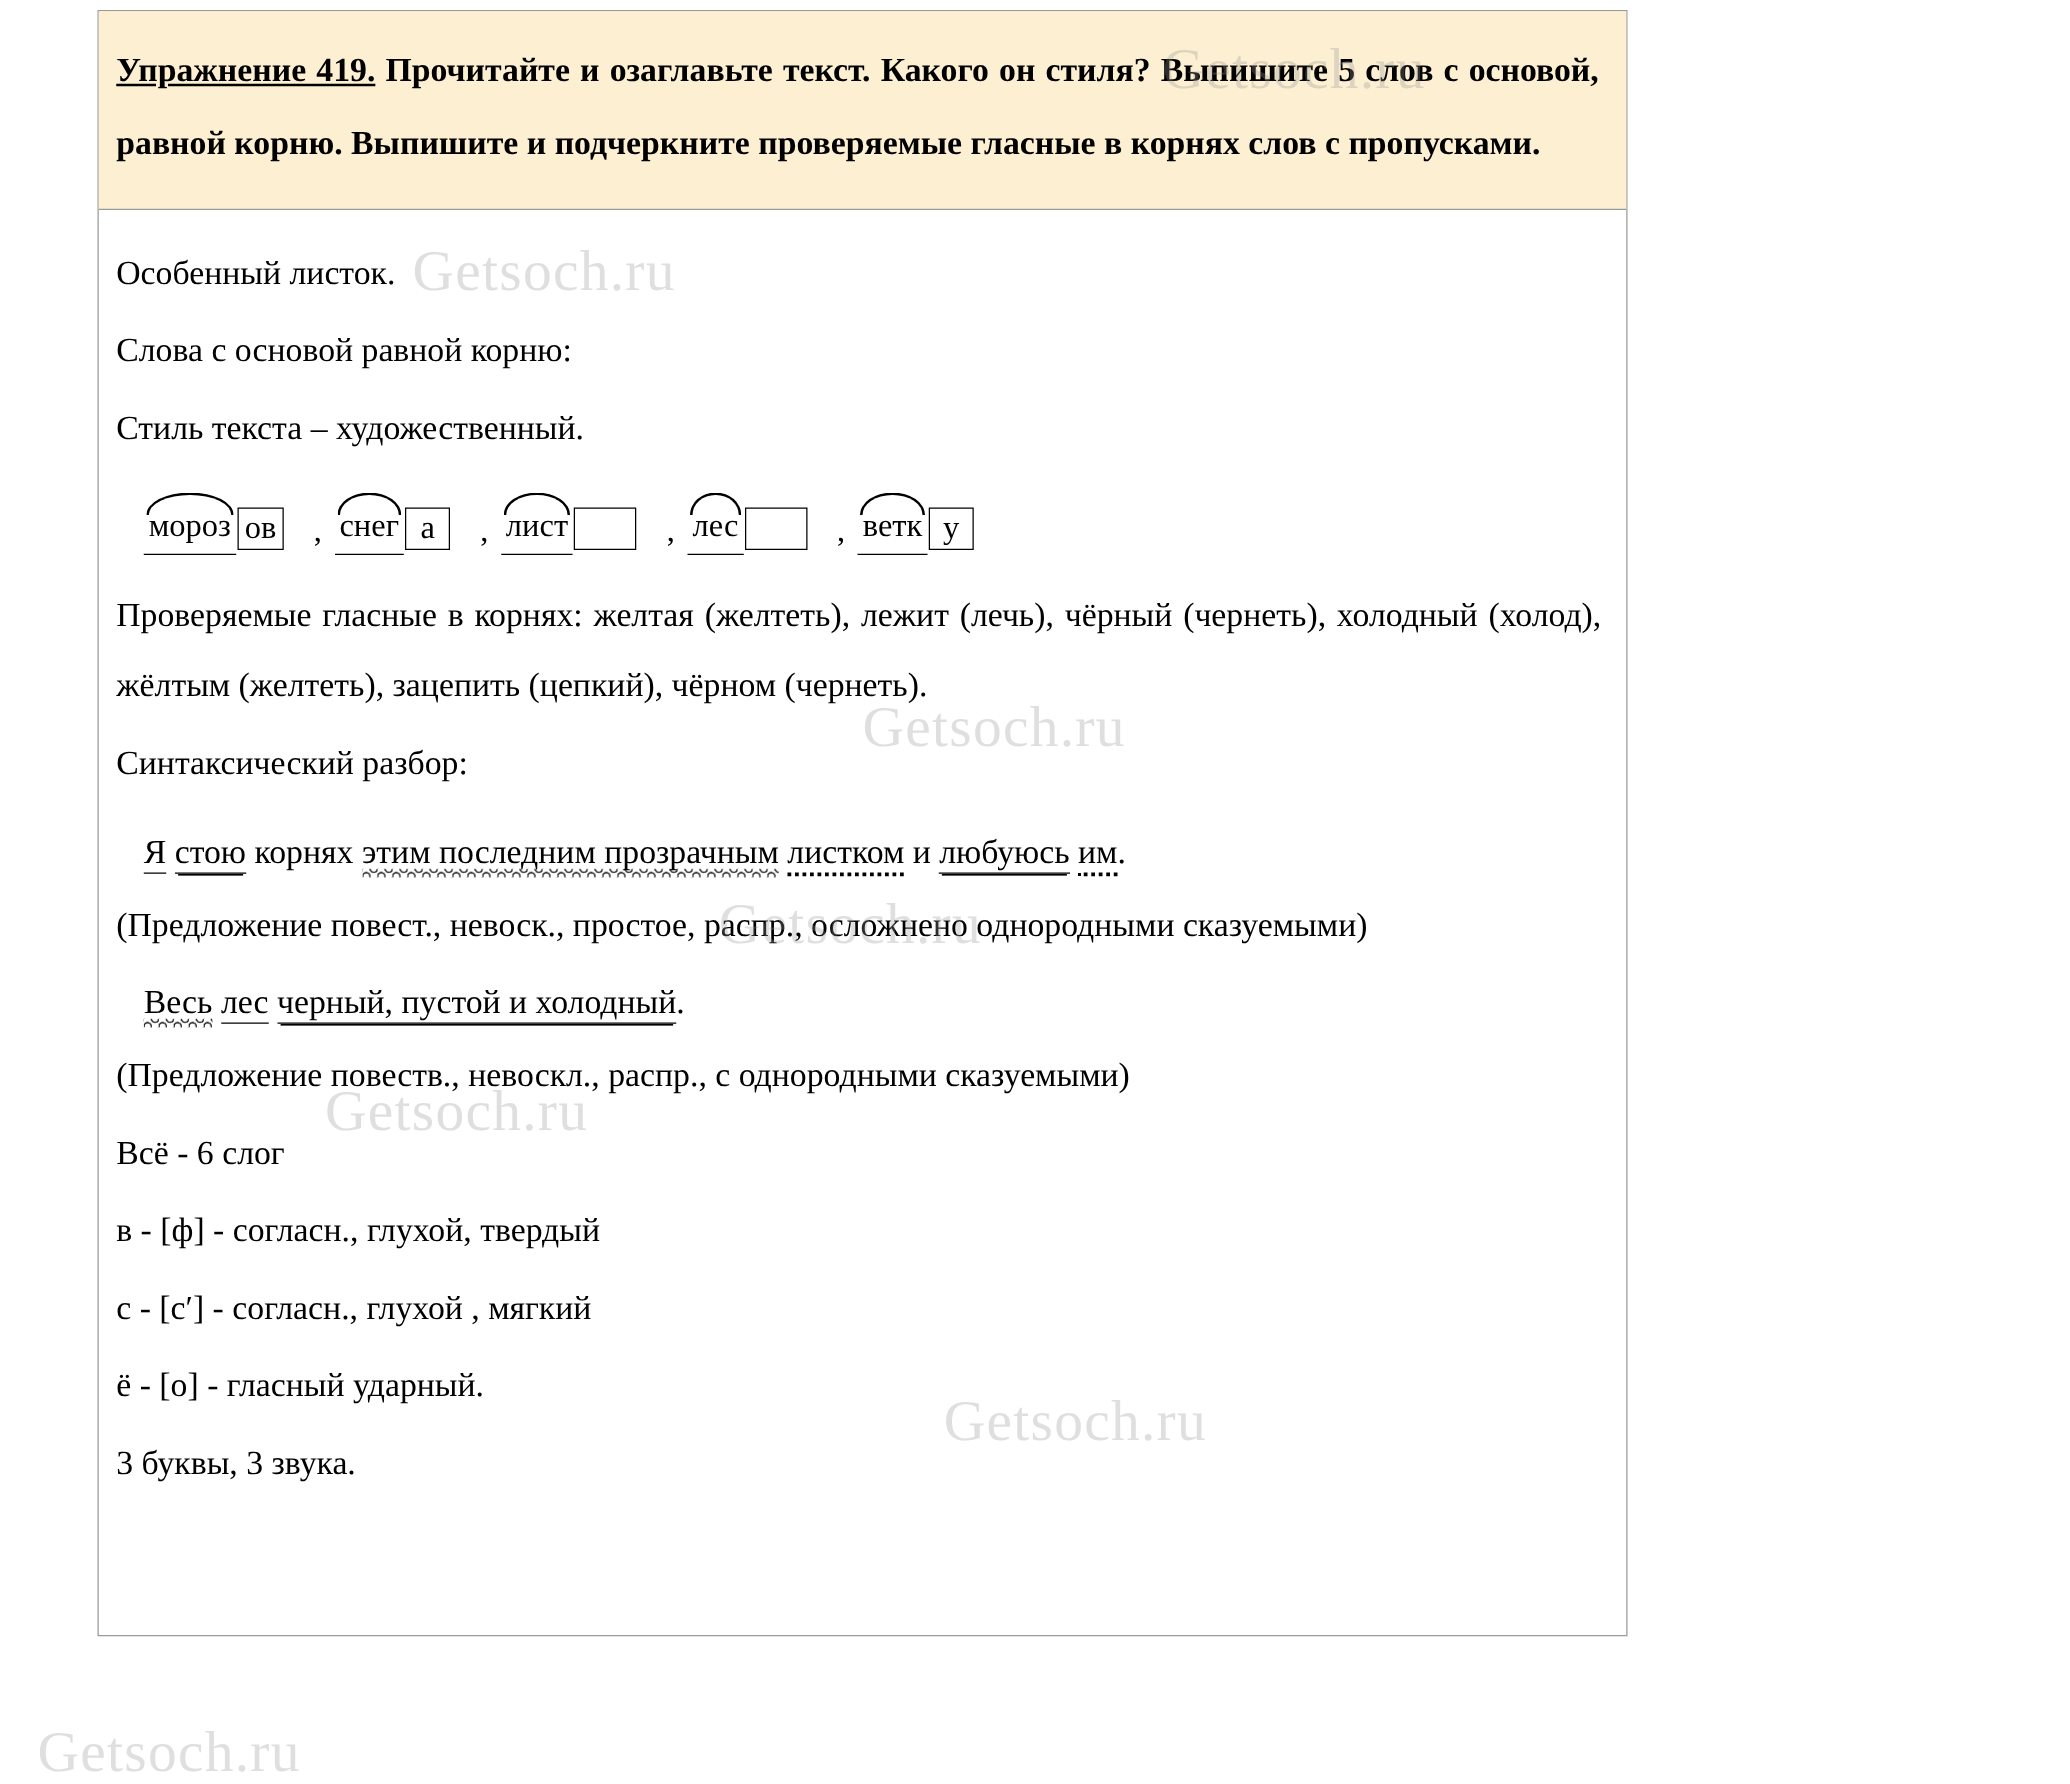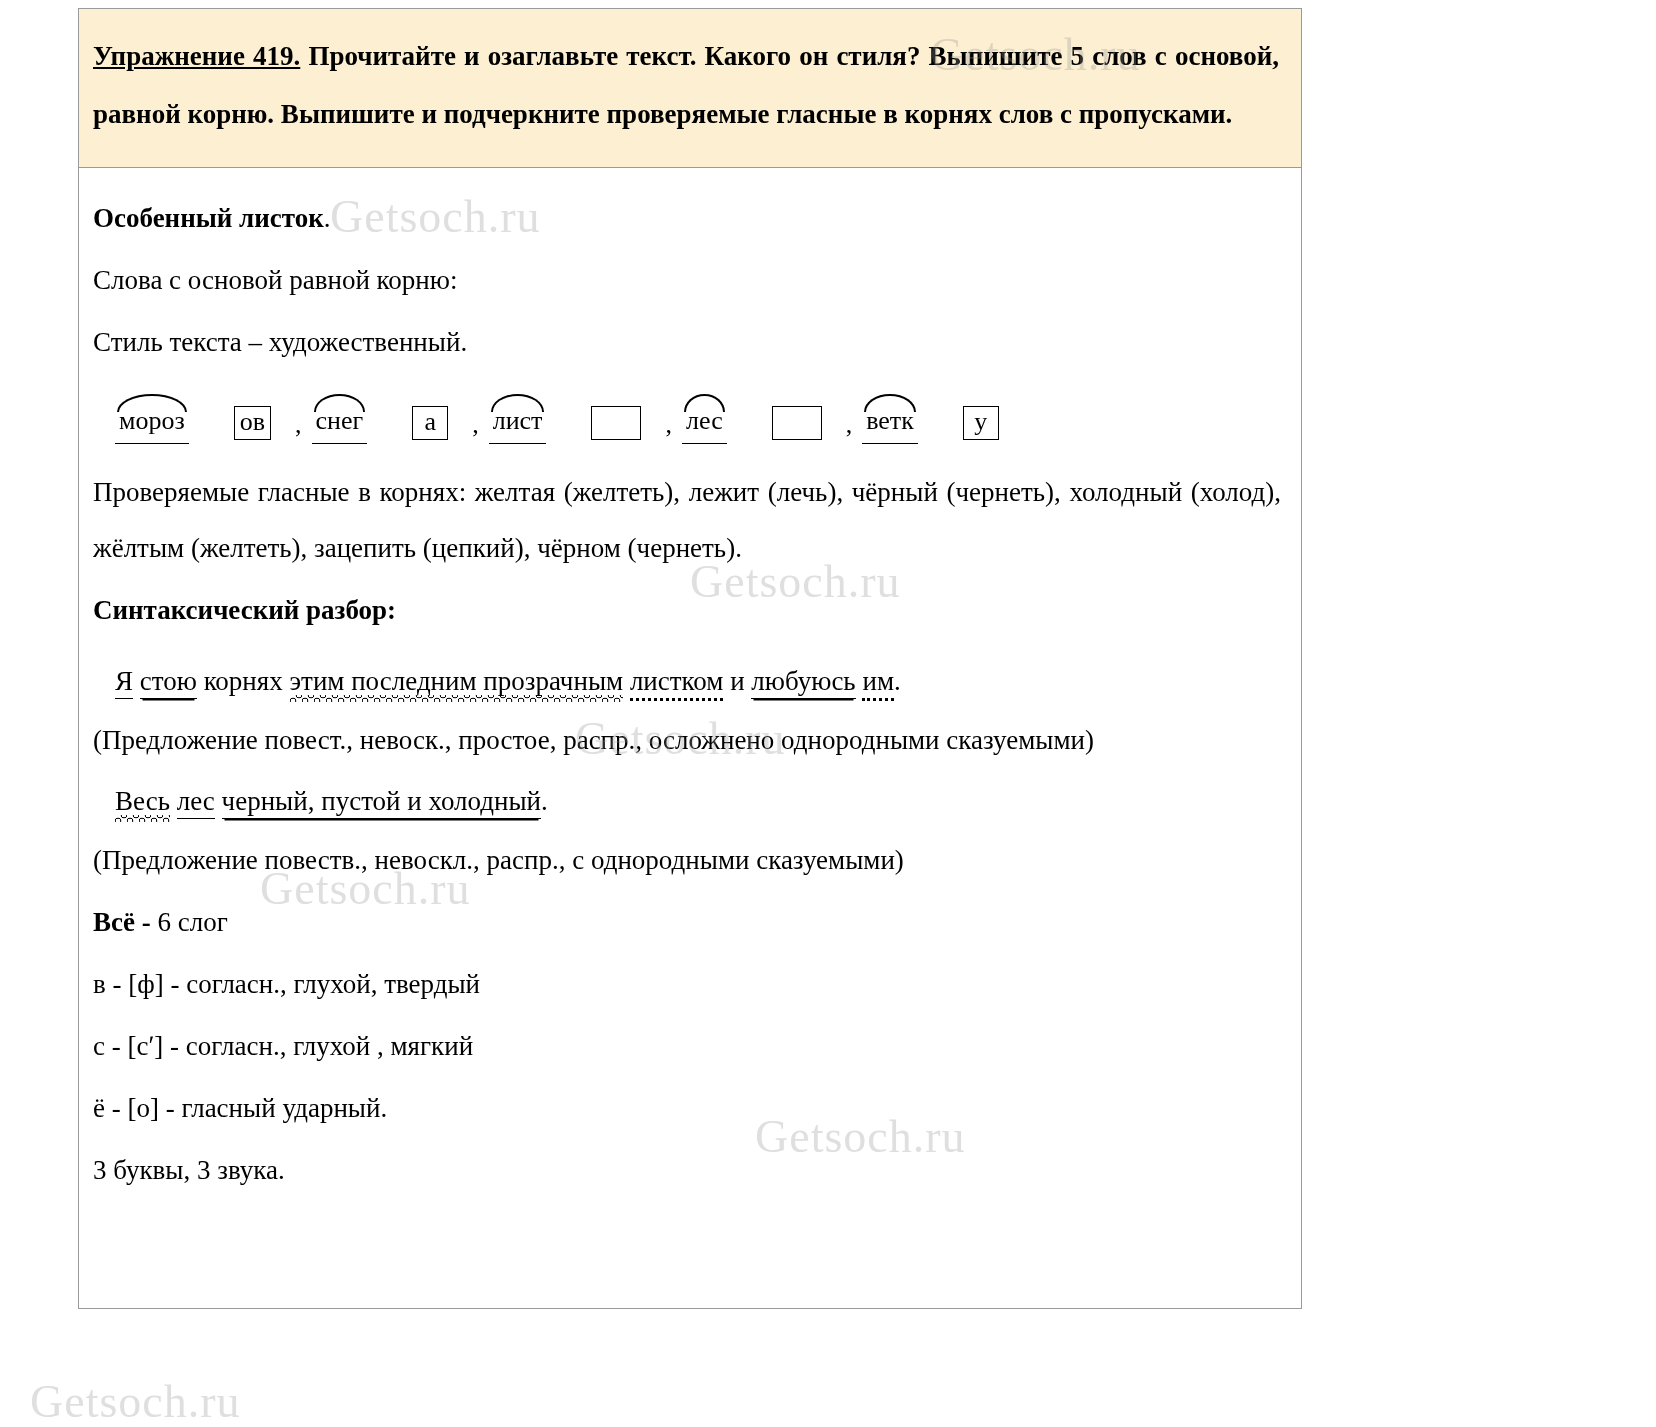--- a/index.html
+++ b/index.html
@@ -68,35 +68,34 @@
     box-sizing: border-box;
     min-height: 1140px;
   }
 
   .p {
     font-size: 27px;
     line-height: 56px;
     margin: 0 0 6px 0;
   }
   .p.justify { text-align: justify; }
-  .b { font-weight: bold; }
+  .b { font-weight: normal; }
 
   
   .morph-row {
     margin: 14px 0 18px 22px;
     display: flex;
     align-items: flex-end;
     font-size: 26px;
     height: 62px;
   }
   .morph-word {
     display: inline-flex;
     align-items: flex-start;
     margin-right: 4px;
-    gap: 44px;
   }
   .root {
     position: relative;
     padding: 0 4px 10px 4px;
     display: inline-block;
     line-height: 30px;
   }
   .root::before {
     content: "";
     position: absolute;

